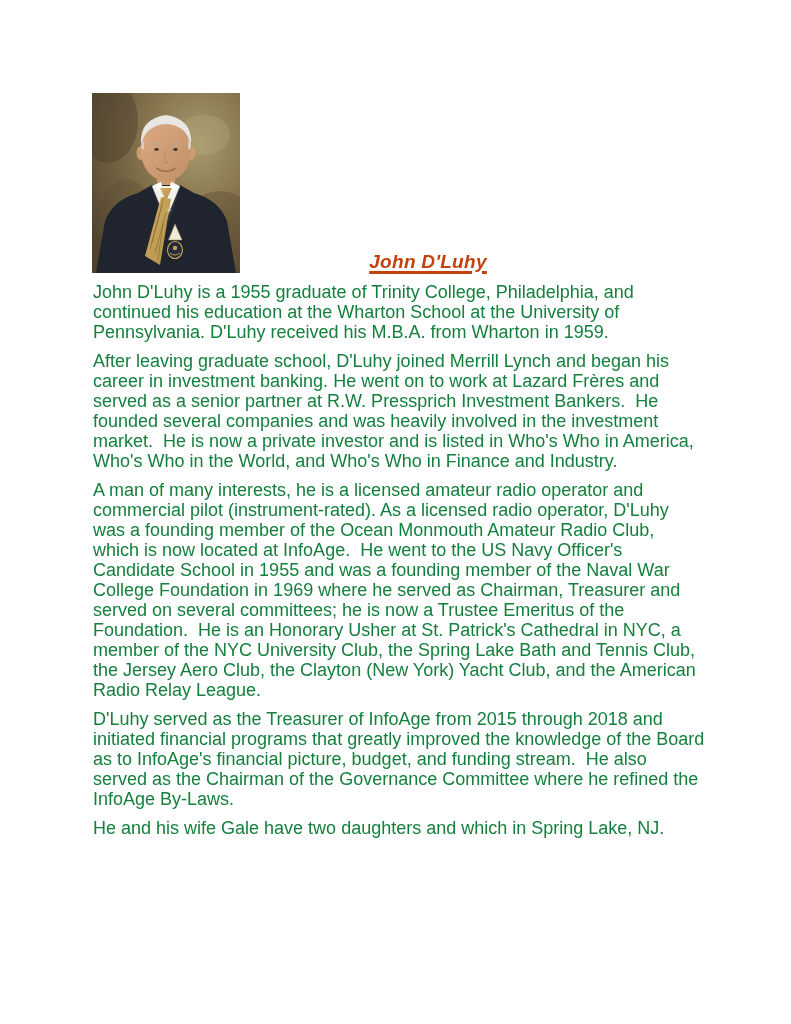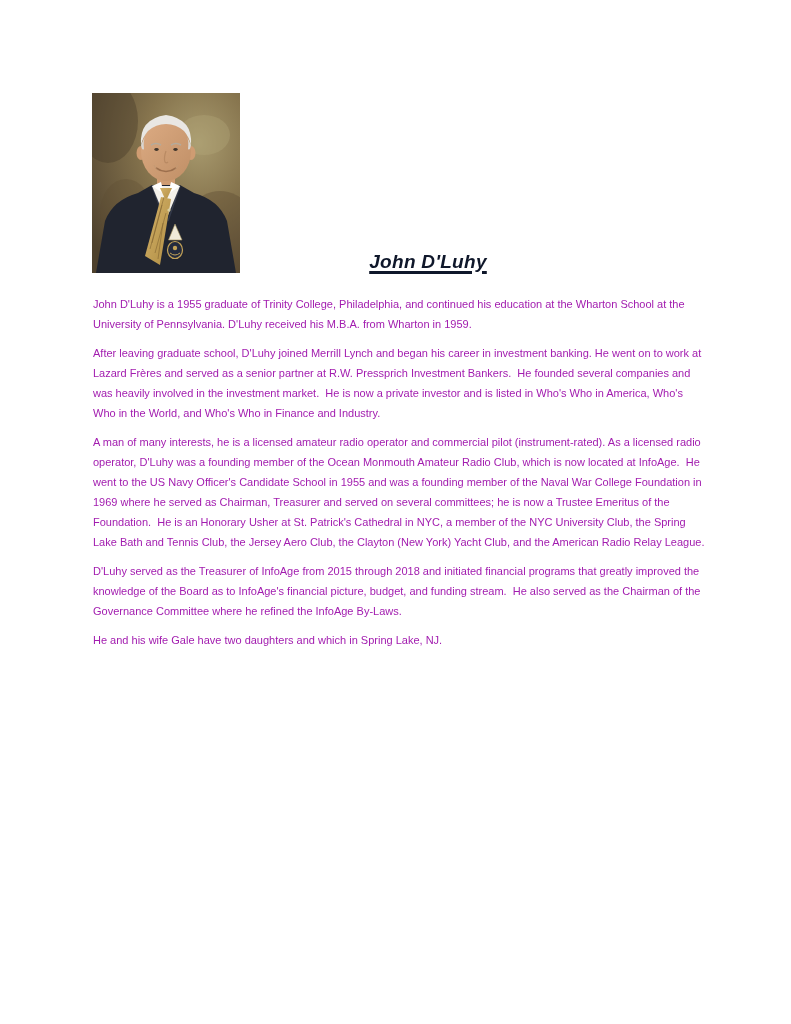--- a/index.html
+++ b/index.html
@@ -31,31 +31,31 @@
     width: 612px;
     padding-left: 58px;
     box-sizing: border-box;
     text-align: center;
     font-size: 19px;
     font-weight: bold;
     font-style: italic;
     text-decoration: underline;
     text-decoration-thickness: 2.5px;
     text-underline-offset: 3px;
-    color: #0f172a;
+    color: #c2410c;
     letter-spacing: 0.3px;
   }
   .content {
     position: absolute;
     left: 93px;
-    top: 294px;
+    top: 282px;
     width: 612px;
-    font-size: 11px;
+    font-size: 18px;
     line-height: 20px;
-    color: #a21caf;
+    color: #15803d;
   }
   .content p {
     margin: 0 0 9px 0;
     white-space: pre-wrap;
   }
 </style>
 </head>
 <body>
 
 <div class="page">

